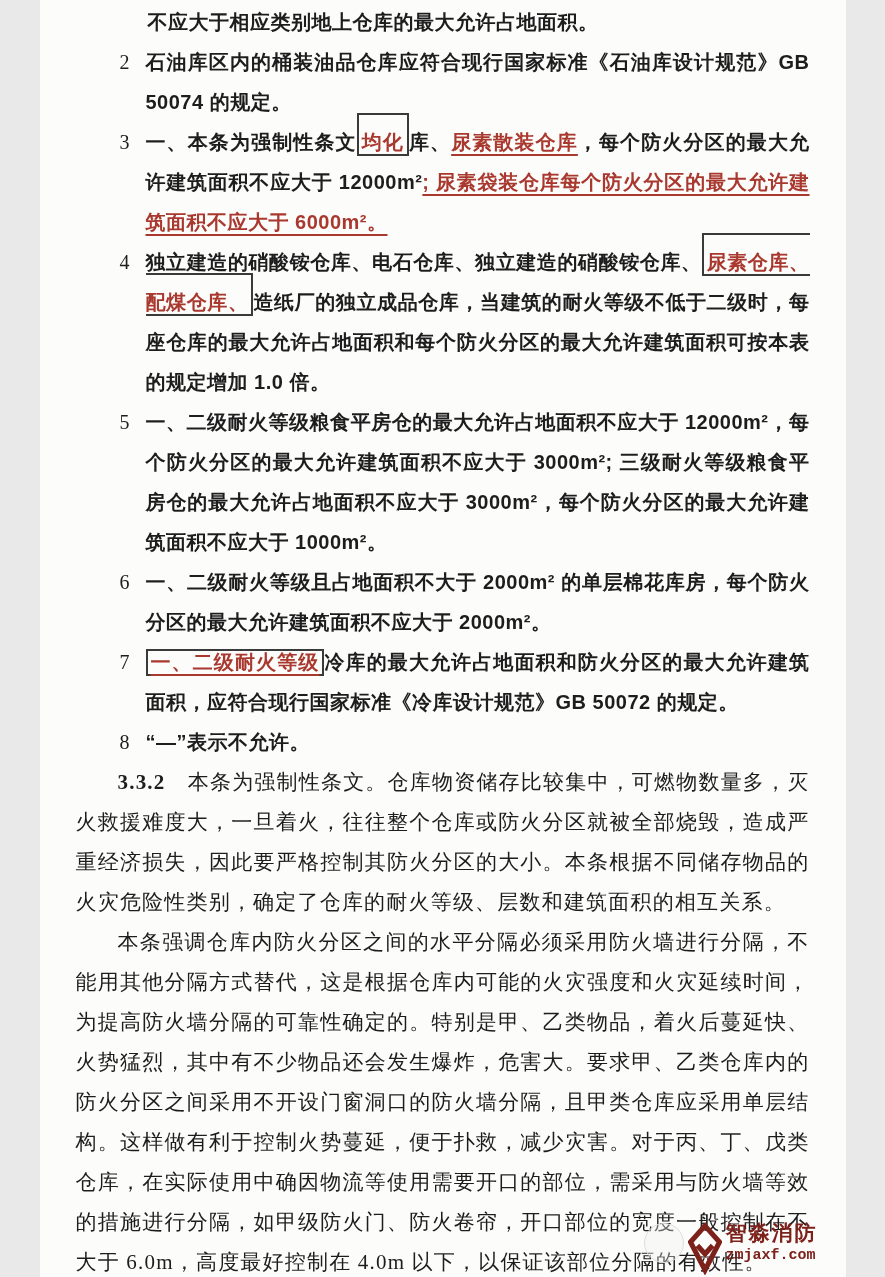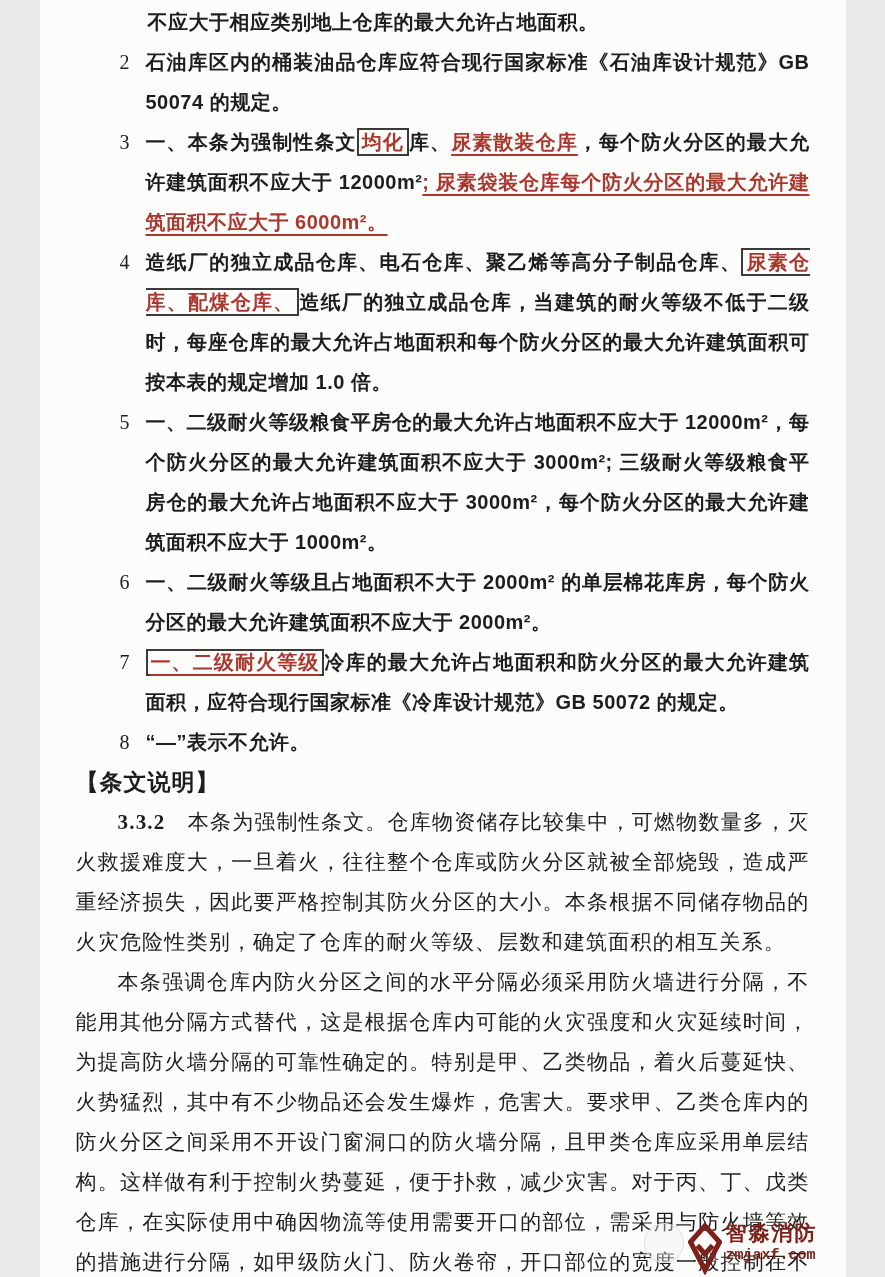--- a/index.html
+++ b/index.html
@@ -41,21 +41,21 @@
     font-weight:400;
     font-size:20px;line-height:40px;
   }
   .note-body{
     flex:1;
     text-align:justify;
   }
   .seg-box{
     color:var(--red);
     border:2px solid var(--box-border);
-    padding:1px 3px 1px 3px;
+    padding:16px 3px 1px 3px;
   }
   .seg-u{
     color:var(--red);
     text-decoration:underline;
     text-decoration-color:var(--red);
     text-decoration-thickness:1.5px;
     text-underline-offset:5px;
   }
   .seg-boxu{
     color:var(--red);
@@ -141,41 +141,40 @@
         <div class="note">
           <div class="note-num">2</div>
           <div class="note-body note-font"><span class="seg seg-n">石油库区内的桶装油品仓库应符合现行国家标准《石油库设计规范》GB 50074 的规定。</span></div>
         </div>
         <div class="note">
           <div class="note-num">3</div>
           <div class="note-body note-font"><span class="seg seg-n">一、本条为强制性条文</span><span class="seg seg-box">均化</span><span class="seg seg-n">库、</span><span class="seg seg-u">尿素散装仓库</span><span class="seg seg-n">，每个防火分区的最大允许建筑面积不应大于 12000m²</span><span class="seg seg-u">; 尿素袋装仓库每个防火分区的最大允许建筑面积不应大于 6000m²。</span></div>
         </div>
         <div class="note">
           <div class="note-num">4</div>
-          <div class="note-body note-font"><span class="seg seg-n">造纸厂的独立成品仓库、电石仓库、聚乙烯等高分子制品仓库、</span><span class="seg seg-box">尿素仓库、配煤仓库、</span><span class="seg seg-n">造纸厂的独立成品仓库，当建筑的耐火等级不低于二级时，每座仓库的最大允许占地面积和每个防火分区的最大允许建筑面积可按本表的规定增加 1.0 倍。</span></div>
+          <div class="note-body note-font"><span class="seg seg-n">独立建造的硝酸铵仓库、电石仓库、独立建造的硝酸铵仓库、</span><span class="seg seg-box">尿素仓库、配煤仓库、</span><span class="seg seg-n">造纸厂的独立成品仓库，当建筑的耐火等级不低于二级时，每座仓库的最大允许占地面积和每个防火分区的最大允许建筑面积可按本表的规定增加 1.0 倍。</span></div>
         </div>
         <div class="note">
           <div class="note-num">5</div>
           <div class="note-body note-font"><span class="seg seg-n">一、二级耐火等级粮食平房仓的最大允许占地面积不应大于 12000m²，每个防火分区的最大允许建筑面积不应大于 3000m²; 三级耐火等级粮食平房仓的最大允许占地面积不应大于 3000m²，每个防火分区的最大允许建筑面积不应大于 1000m²。</span></div>
         </div>
         <div class="note">
           <div class="note-num">6</div>
           <div class="note-body note-font"><span class="seg seg-n">一、二级耐火等级且占地面积不大于 2000m² 的单层棉花库房，每个防火分区的最大允许建筑面积不应大于 2000m²。</span></div>
         </div>
         <div class="note">
           <div class="note-num">7</div>
           <div class="note-body note-font"><span class="seg seg-boxu">一、二级耐火等级</span><span class="seg seg-n">冷库的最大允许占地面积和防火分区的最大允许建筑面积，应符合现行国家标准《冷库设计规范》GB 50072 的规定。</span></div>
         </div>
         <div class="note">
           <div class="note-num">8</div>
           <div class="note-body note-font"><span class="seg seg-n">“—”表示不允许。</span></div>
         </div>
       </div>
 
-    <h2 class="section-header">【条文说明】</h2>
 
     <div>
         <p class="para"><span class="seg seg-b">3.3.2</span><span class="seg seg-n">　本条为强制性条文。仓库物资储存比较集中，可燃物数量多，灭火救援难度大，一旦着火，往往整个仓库或防火分区就被全部烧毁，造成严重经济损失，因此要严格控制其防火分区的大小。本条根据不同储存物品的火灾危险性类别，确定了仓库的耐火等级、层数和建筑面积的相互关系。</span></p>
         <p class="para"><span class="seg seg-n">本条强调仓库内防火分区之间的水平分隔必须采用防火墙进行分隔，不能用其他分隔方式替代，这是根据仓库内可能的火灾强度和火灾延续时间，为提高防火墙分隔的可靠性确定的。特别是甲、乙类物品，着火后蔓延快、火势猛烈，其中有不少物品还会发生爆炸，危害大。要求甲、乙类仓库内的防火分区之间采用不开设门窗洞口的防火墙分隔，且甲类仓库应采用单层结构。这样做有利于控制火势蔓延，便于扑救，减少灾害。对于丙、丁、戊类仓库，在实际使用中确因物流等使用需要开口的部位，需采用与防火墙等效的措施进行分隔，如甲级防火门、防火卷帘，开口部位的宽度一般控制在不大于 6.0m，高度最好控制在 4.0m 以下，以保证该部位分隔的有效性。</span></p>
       </div>
   </div>
 
   <div class="watermark">
     <div class="wm-stamp"></div>
     <svg class="wm-logo" viewBox="0 0 40 58" aria-hidden="true">

